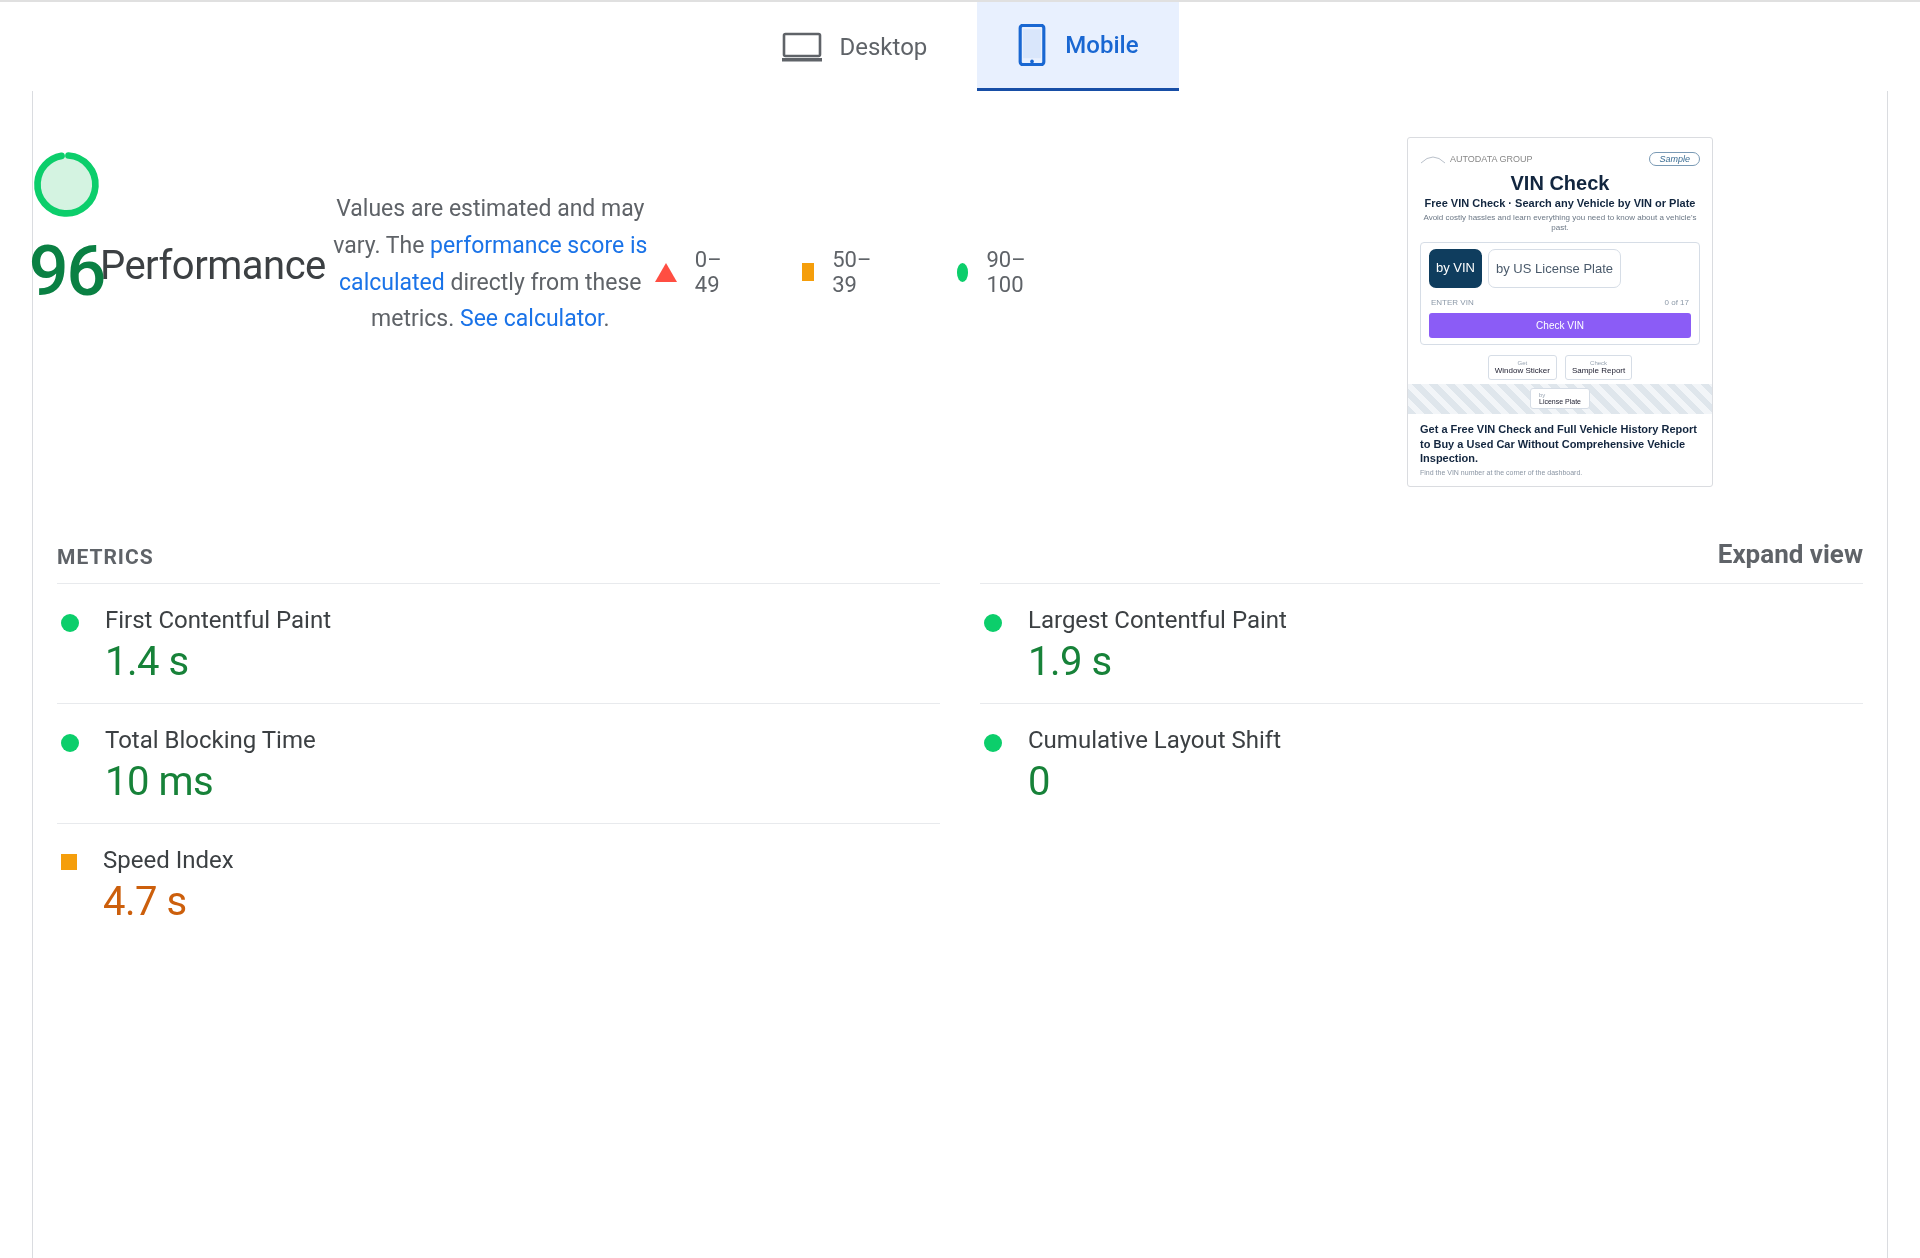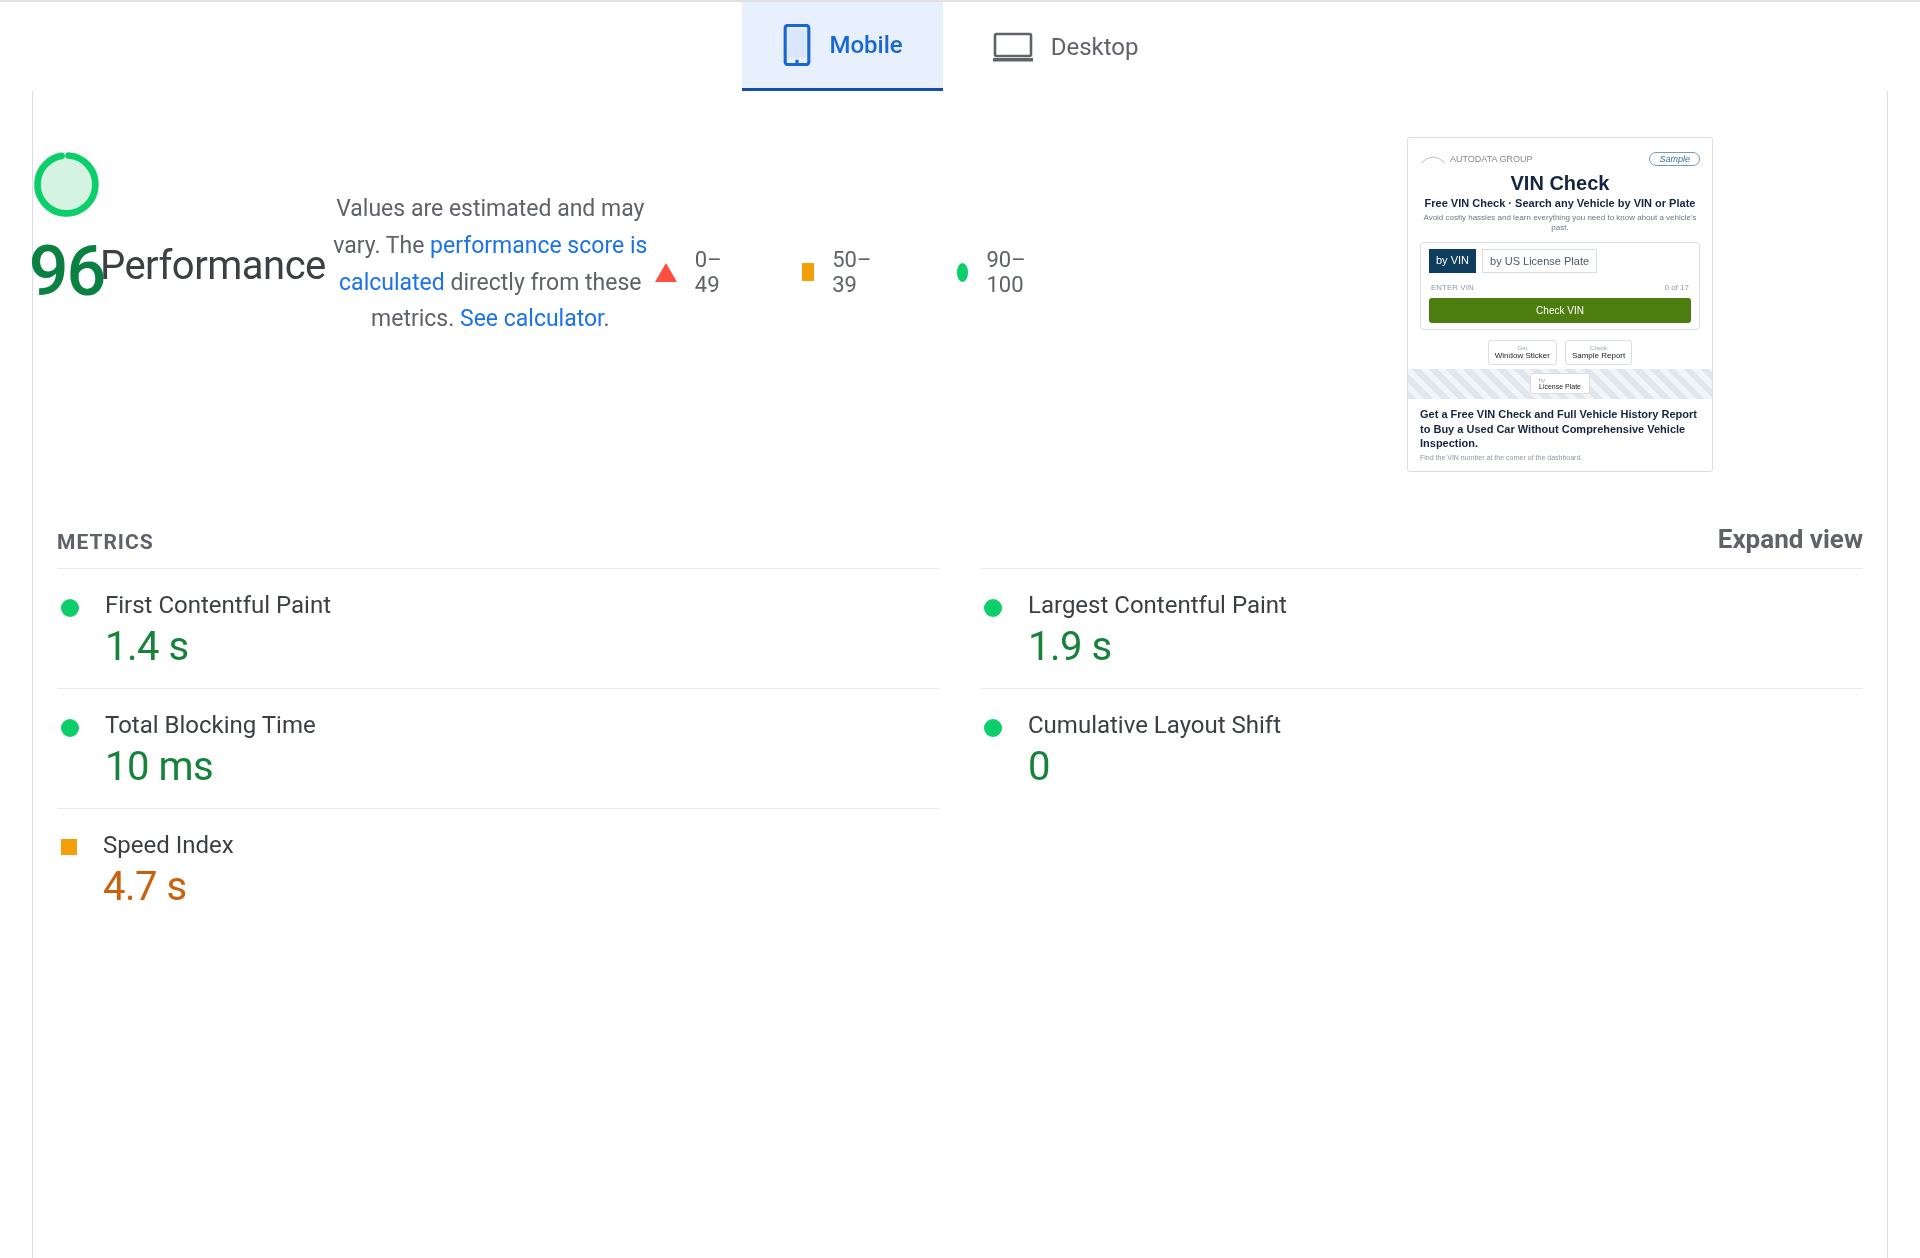--- a/index.html
+++ b/index.html
@@ -50,25 +50,25 @@
   .card{width:280px;border:1px solid var(--border);border-radius:3px;padding:14px 12px 10px;font-family:Arial,sans-serif;color:#223;}
   .card .brand-row{display:flex;justify-content:space-between;align-items:center;}
   .card .logo{font-size:9px;color:#888;display:flex;gap:4px;align-items:center;}
   .card .logo svg{opacity:.6;}
   .card .pill{border:1px solid #7a9ab5;color:#3b6d93;border-radius:11px;padding:1px 9px;font-size:9px;font-style:italic;}
   .card h3{font-size:20px;font-weight:700;text-align:center;margin:6px 0 2px;color:#12263f;}
   .card .h4{font-size:11px;font-weight:700;text-align:center;color:#12263f;}
   .card .tiny{font-size:8px;text-align:center;color:#6b7785;line-height:1.3;margin:4px 0 8px;}
   .card .box{border:1px solid #d6dde6;border-radius:4px;padding:6px 8px;margin:4px 0 8px;}
   .card .tabs2{display:flex;gap:6px;}
-  .card .t2{font-size:11px;padding:5px 7px;border-radius:0;}
+  .card .t2{font-size:13px;padding:11px 7px;border-radius:7px;}
   .card .t2.act{background:#0f3d5e;color:#fff;}
   .card .t2:not(.act){border:1px solid #d6dde6;color:#4a5a6b;}
   .card .inrow{display:flex;justify-content:space-between;font-size:8px;color:#8c99a8;margin:10px 2px 6px;}
-  .card .btn{background:#4d7c0f;color:#fff;border-radius:3px;text-align:center;font-size:10px;padding:7px 0;}
+  .card .btn{background:#8b5cf6;color:#fff;border-radius:3px;text-align:center;font-size:10px;padding:7px 0;}
   .card .mini-btns{display:flex;gap:8px;justify-content:center;margin:10px 0 4px;}
   .card .mini{border:1px solid #d6dde6;border-radius:3px;padding:4px 6px;font-size:8px;text-align:center;}
   .card .mini .mt{font-size:6px;color:#97a3b1;}
   .card .pattern{height:30px;margin:3px -12px 8px;background:repeating-linear-gradient(45deg,#dfe6ec 0 6px,#f2f5f8 6px 12px);display:flex;align-items:center;justify-content:center;}
   .card .lic{background:#fff;border:1px solid #d6dde6;border-radius:3px;padding:3px 8px;font-size:7px;}
   .card .lic .mt{font-size:6px;color:#97a3b1;}
   .card .p{font-size:11px;font-weight:700;line-height:1.35;color:#13263f;margin:6px 0 3px;}
   .card .fine{font-size:7px;color:#8b96a4;}
 
   
@@ -82,38 +82,38 @@
   .metric .val{font-size:40px;margin-top:4px;font-weight:400;letter-spacing:-.5px;}
   .val.green{color:var(--green-dark);}
   .val.orange{color:var(--orange);}
 </style>
 </head>
 <body>
 
 <div class="page">
 
   <div class="tabs">
+    <div class="tab">
+      <span class="ic">
+        <svg width="40" height="30" viewBox="0 0 40 30">
+            <rect x="2" y="2" width="36" height="22" rx="1.5" fill="none" stroke="#5f6368" stroke-width="2.6"></rect>
+            <rect x="0" y="26" width="40" height="3.5" fill="#5f6368"></rect>
+          </svg>
+      </span>
+      <span>Desktop</span>
+    </div>
     <div class="tab active">
       <span class="ic">
         <svg width="30" height="42" viewBox="0 0 20 32">
             <rect x="1" y="1" width="18" height="30" rx="2" fill="none" stroke="#1967d2" stroke-width="2.4"></rect>
             <rect x="3.2" y="4" width="13.6" height="22" fill="#1967d2" opacity=".07"></rect>
             <circle cx="10" cy="28.5" r="1.4" fill="#1967d2"></circle>
           </svg>
       </span>
       <span>Mobile</span>
-    </div>
-    <div class="tab">
-      <span class="ic">
-        <svg width="40" height="30" viewBox="0 0 40 30">
-            <rect x="2" y="2" width="36" height="22" rx="1.5" fill="none" stroke="#5f6368" stroke-width="2.6"></rect>
-            <rect x="0" y="26" width="40" height="3.5" fill="#5f6368"></rect>
-          </svg>
-      </span>
-      <span>Desktop</span>
     </div>
   </div>
 
   <div class="panel">
 
     <div class="top">
 
       <div class="gauge-col">
         <div class="gauge-wrap">
           <svg viewBox="0 0 120 120">

